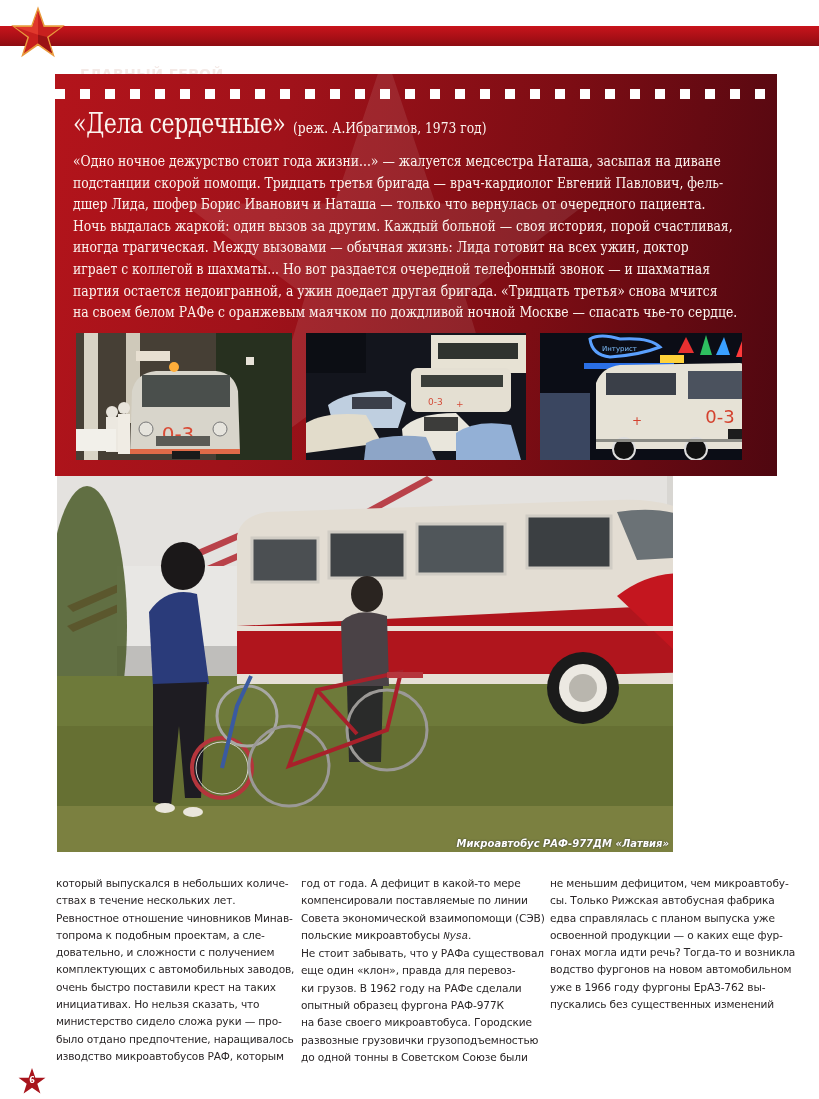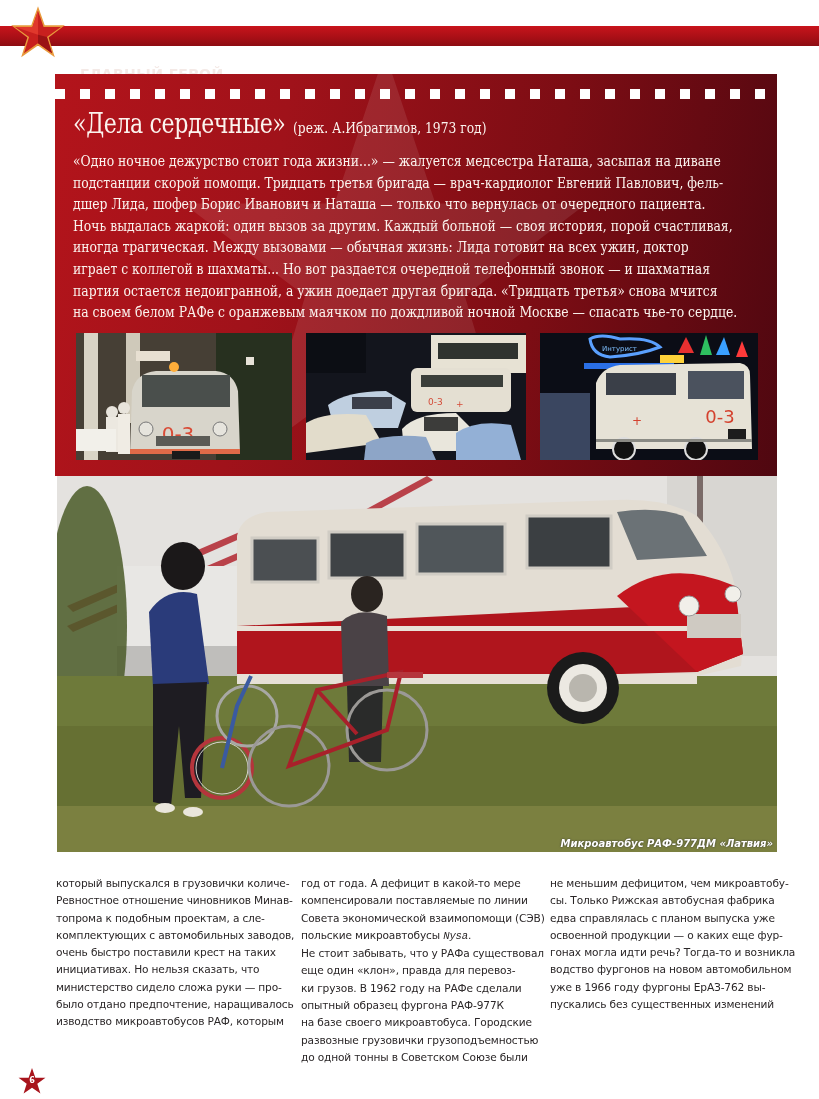--- a/index.html
+++ b/index.html
@@ -50,25 +50,25 @@
     color: #fbf3ee; font-family: "DejaVu Serif", serif; font-size: 15.5px; line-height: 21.6px;
     transform: scaleX(0.8); transform-origin: left top;
   }
   .synopsis div { white-space: nowrap; }
 
   .thumb {
     position: absolute; top: 259px; height: 127px; overflow: hidden;
   }
   .thumb-1 { left: 21px; width: 216px; background: linear-gradient(180deg,#4b4238 0%,#3a3a2e 40%,#5b5548 100%); }
   .thumb-2 { left: 251px; width: 220px; background: #151820; }
-  .thumb-3 { left: 485px; width: 218px; background: #0b0f18; }
+  .thumb-3 { left: 485px; width: 202px; background: #0b0f18; }
 
   
   .photo {
-    position: absolute; left: 57px; top: 476px; width: 720px; height: 376px; overflow: hidden;
+    position: absolute; left: 57px; top: 476px; width: 616px; height: 376px; overflow: hidden;
     background: linear-gradient(180deg, #e9e7e6 0%, #dcdad7 40%, #8f8d60 62%, #6f7a3a 80%, #5e6a2f 100%);
   }
   .caption {
     position: absolute; right: 4px; bottom: 3px; color: #ffffff;
     font-family: "DejaVu Sans", sans-serif; font-style: italic; font-weight: bold; font-size: 10px;
     text-shadow: 0 0 2px #333;
   }
 
   
   .columns { position: absolute; top: 875px; left: 56px; width: 740px; height: 190px; }
@@ -278,23 +278,25 @@
     <circle cx="232" cy="290" r="40" fill="none" stroke="#9b9996" stroke-width="3"></circle>
     <circle cx="330" cy="254" r="40" fill="none" stroke="#9b9996" stroke-width="3"></circle>
     <path d="M232 290 L260 214 L344 196 L330 254 Z M260 214 L300 258" fill="none" stroke="#a8202a" stroke-width="4"></path>
     <rect x="330" y="196" width="36" height="6" fill="#b5353c"></rect>
   </svg>
   <div class="caption">Микроавтобус РАФ-977ДМ «Латвия»</div>
 </div>
 
 <div class="columns">
   <div class="col col-1">
-    <div>который выпускался в грузовички количе-</div>
+    <div>который выпускался в небольших количе-</div>
+    <div>ствах в течение нескольких лет.</div>
     <div>Ревностное отношение чиновников Минав-</div>
     <div>топрома к подобным проектам, а сле-</div>
+    <div>довательно, и сложности с получением</div>
     <div>комплектующих с автомобильных заводов,</div>
     <div>очень быстро поставили крест на таких</div>
     <div>инициативах. Но нельзя сказать, что</div>
     <div>министерство сидело сложа руки — про-</div>
     <div>было отдано предпочтение, наращивалось</div>
     <div>изводство микроавтобусов РАФ, которым</div>
   </div>
   <div class="col col-2">
     <div>год от года. А дефицит в какой-то мере</div>
     <div>компенсировали поставляемые по линии</div>

